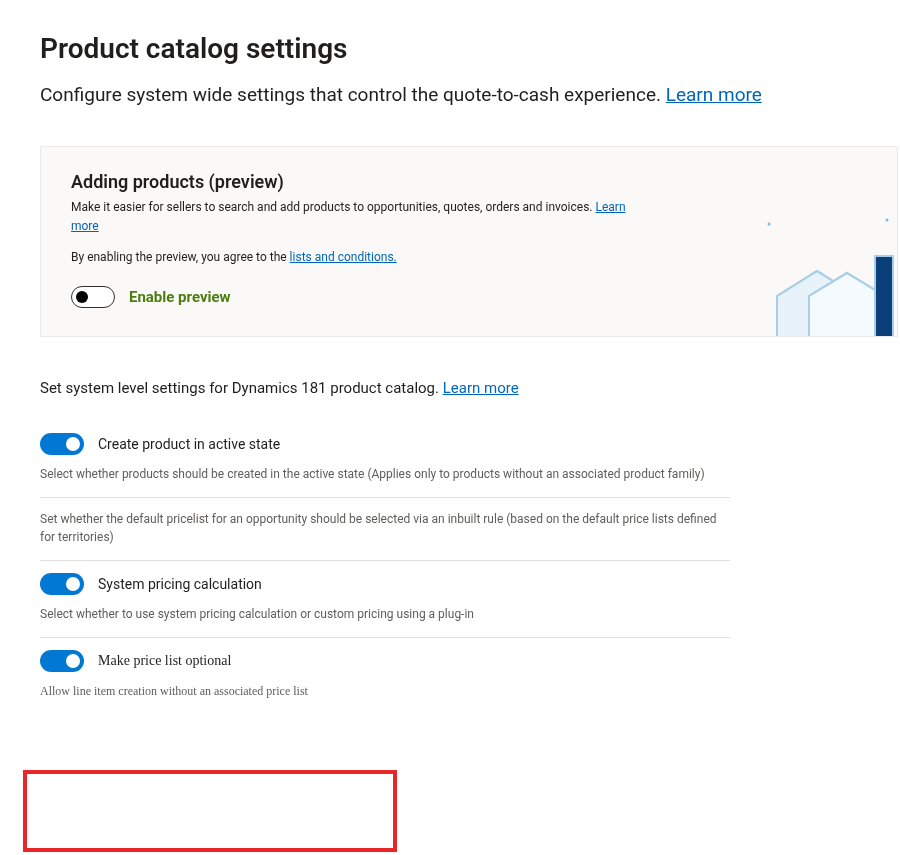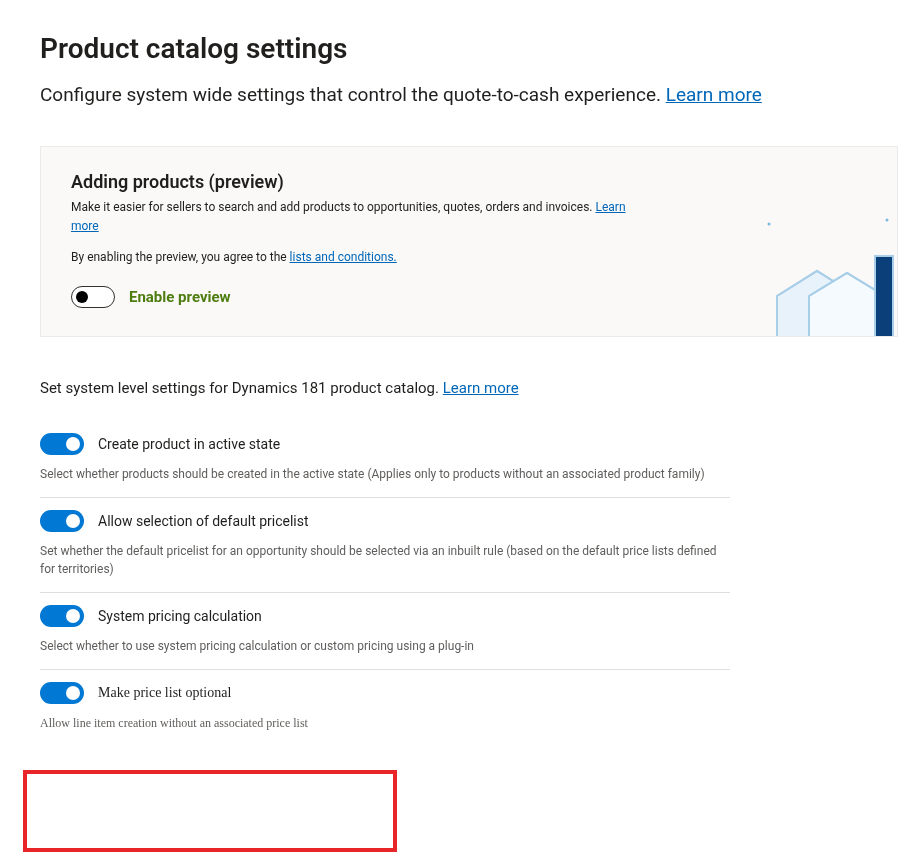--- a/index.html
+++ b/index.html
@@ -210,26 +210,20 @@
     <div class="setting-header">
       <div class="toggle-on">
           <div class="knob"></div>
         </div>
       <span class="setting-label">Create product in active state</span>
     </div>
     <div class="setting-desc">Select whether products should be created in the active state (Applies only to products without an associated product family)</div>
   </div>
 
   <div class="setting">
-    <div class="setting-header">
-      <div class="toggle-on">
-          <div class="knob"></div>
-        </div>
-      <span class="setting-label">Allow selection of default pricelist</span>
-    </div>
     <div class="setting-desc">Set whether the default pricelist for an opportunity should be selected via an inbuilt rule (based on the default price lists defined for territories)</div>
   </div>
 
   <div class="setting">
     <div class="setting-header">
       <div class="toggle-on">
           <div class="knob"></div>
         </div>
       <span class="setting-label">System pricing calculation</span>
     </div>

